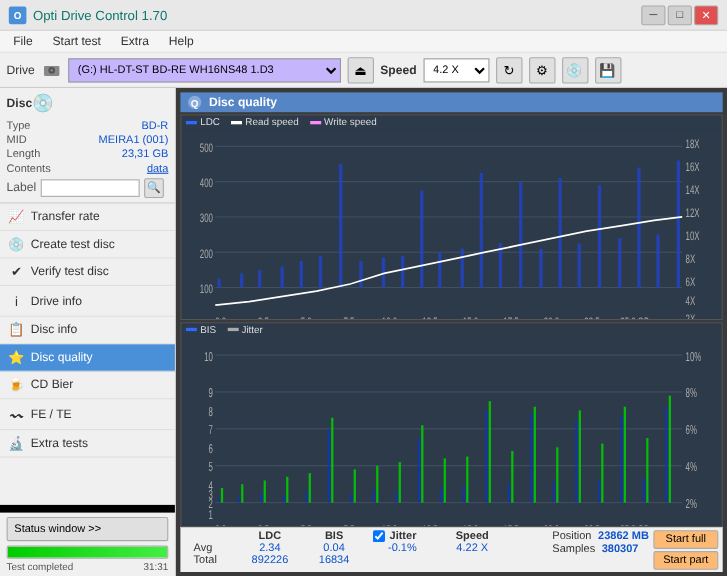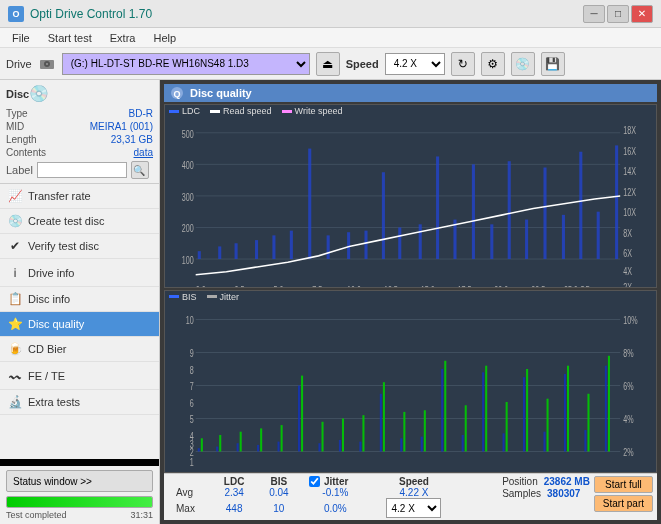--- a/index.html
+++ b/index.html
@@ -751,29 +751,25 @@
             </thead>
             <tbody>
               <tr>
                 <td class="label">Avg</td>
                 <td class="blue">2.34</td>
                 <td class="blue">0.04</td>
                 <td class="blue">-0.1%</td>
                 <td class="blue">4.22 X</td>
               </tr>
               <tr>
-                <td class="label">Max</td>
-                <td class="blue">448</td>
-                <td class="blue">10</td>
-                <td class="blue">0.0%</td>
-                <td>
-                  <select class="speed-dropdown">
-                    <option value="4.2 X">4.2 X</option>
-                  </select>
-                </td>
+                <td class="label">Total</td>
+                <td class="blue">892226</td>
+                <td class="blue">16834</td>
+                <td></td>
+                <td></td>
               </tr>
             </tbody>
           </table>
         </div>
 
         <div class="speed-info">
           <div class="speed-info-row">
             <span class="speed-info-label">Position</span>
             <span class="speed-info-val">23862 MB</span>
           </div>

